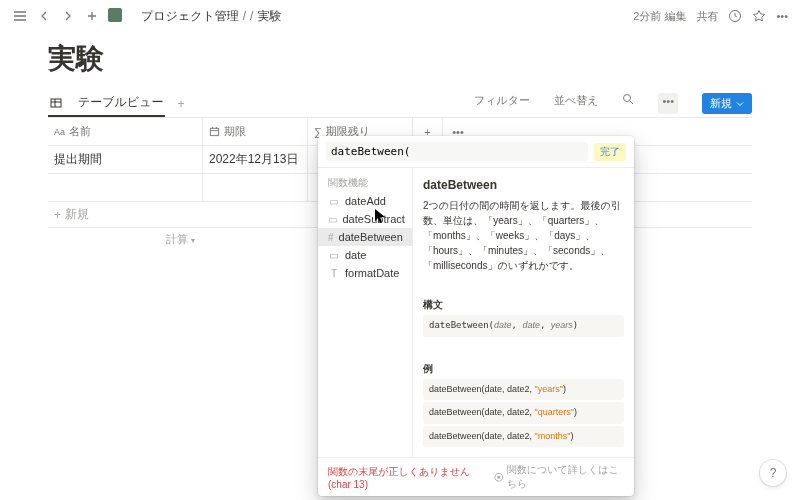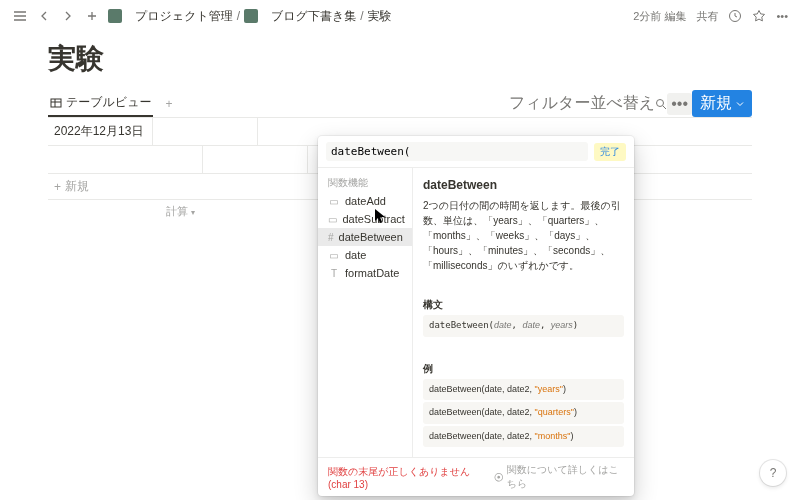--- a/index.html
+++ b/index.html
@@ -2,31 +2,31 @@
 <html><head>
 <meta charset="utf-8">
 <style>
 *{margin:0;padding:0;box-sizing:border-box;font-family:-apple-system,BlinkMacSystemFont,"Segoe UI",sans-serif}
 body{background:#fff;color:#37352f;font-size:12px;width:800px;height:500px;overflow:hidden;position:relative}
 .topbar{display:flex;align-items:center;justify-content:space-between;padding:6px 12px;height:32px}
 .topbar-left{display:flex;align-items:center;gap:8px}
 .nav-btn{width:16px;height:16px;display:flex;align-items:center;justify-content:center;color:#787774;cursor:pointer}
 .breadcrumb{display:flex;align-items:center;gap:4px;font-size:12px;color:#37352f}
 .breadcrumb-sep{color:#787774}
-.bc-item{display:flex;align-items:center;gap:13px;cursor:pointer}
+.bc-item{display:flex;gap:19px;cursor:pointer}
 .bc-icon{width:14px;height:14px;background:#5a7a6a;border-radius:2px;display:inline-block}
 .topbar-right{display:flex;align-items:center;gap:10px;color:#787774;font-size:11px}
 .tr-item{cursor:pointer}
 .main{padding:8px 48px 0}
 .page-title{font-size:28px;font-weight:700;margin-bottom:12px}
 .view-tabs{display:flex;align-items:center;justify-content:space-between;border-bottom:1px solid #e9e9e7;margin-bottom:0}
 .view-tab-list{display:flex;align-items:center;gap:8px}
-.view-tab{display:flex;align-items:center;gap:4px;padding:4px 2px;border-bottom:2px solid #37352f;font-size:12px;cursor:pointer}
+.view-tab{display:flex;align-items:center;gap:16px;padding:4px 2px;border-bottom:2px solid #37352f;font-size:12px;cursor:pointer}
 .view-add{color:#a5a5a3;padding:4px;cursor:pointer}
-.view-actions{display:flex;align-items:center;gap:0;font-size:16px;color:#787774}
+.view-actions{display:flex;gap:24px;font-size:11px;color:#787774}
 .va-item{cursor:pointer}
 .new-btn{background:#2383e2;color:#fff;padding:3px 8px;border-radius:3px;display:flex;align-items:center;gap:4px;cursor:pointer}
 .more-btn{background:#f1f1ef;border-radius:3px;padding:2px 4px;cursor:pointer}
 .table{width:100%}
 .thead{display:flex;border-bottom:1px solid #e9e9e7;height:28px;align-items:center;color:#787774;font-size:11px}
 .th{display:flex;align-items:center;gap:4px;padding:0 6px;border-right:1px solid #e9e9e7;height:100%}
 .th1{width:155px}.th2{width:105px}.th3{width:105px}
 .thadd{width:30px;justify-content:center;cursor:pointer}
 .thmore{width:30px;justify-content:center;cursor:pointer;border-right:none}
 .trow{display:flex;border-bottom:1px solid #e9e9e7;height:28px;align-items:center;font-size:12px}
@@ -83,24 +83,20 @@
         <svg width="12" height="12" viewBox="0 0 12 12">
           <path d="M6 2v8M2 6h8" stroke="currentColor" stroke-width="1.3"></path>
         </svg>
       </div>
     <div class="breadcrumb">
       <span class="bc-item">
           <span class="bc-icon"></span>
           <span>プロジェクト管理</span>
         </span>
       <span class="breadcrumb-sep">/</span>
-      <span class="bc-item">
-          <span class="bc-icon"></span>
-          <span>ブログ下書き集</span>
-        </span>
       <span class="breadcrumb-sep">/</span>
       <span class="bc-item">
           <span>実験</span>
         </span>
     </div>
   </div>
   <div class="topbar-right">
     <span class="tr-item">2分前 編集</span>
     <span class="tr-item">共有</span>
     <span class="tr-item">
@@ -143,21 +139,41 @@
       <span class="va-item more-btn">•••</span>
       <span class="new-btn">
           <span>新規</span>
           <svg width="8" height="8" viewBox="0 0 8 8">
             <path d="M1 2.5L4 5.5 7 2.5" stroke="currentColor" fill="none"></path>
           </svg>
         </span>
     </div>
   </div>
   <div class="table">
+    <div class="thead">
+      <div class="th th1">
+          <span style="font-size:9px">Aa</span>
+          <span>名前</span>
+        </div>
+      <div class="th th2">
+          <svg width="11" height="11" viewBox="0 0 12 12">
+            <rect x="1.5" y="2.5" width="9" height="8" stroke="currentColor" fill="none"></rect>
+            <path d="M1.5 5h9M4 1v2M8 1v2" stroke="currentColor"></path>
+          </svg>
+          <span>期限</span>
+        </div>
+      <div class="th th3">
+          <span>∑</span>
+          <span>期限残り</span>
+        </div>
+      <div class="th thadd">+</div>
+      <div class="th thmore">•••</div>
+    </div>
     <div class="trow">
+      <div class="td td1">提出期間</div>
       <div class="td td2">2022年12月13日</div>
       <div class="td td3"></div>
     </div>
     <div class="trow">
       <div class="td td1"></div>
       <div class="td td2"></div>
       <div class="td td3"></div>
     </div>
     <div class="add-row">
         <span>+</span>

